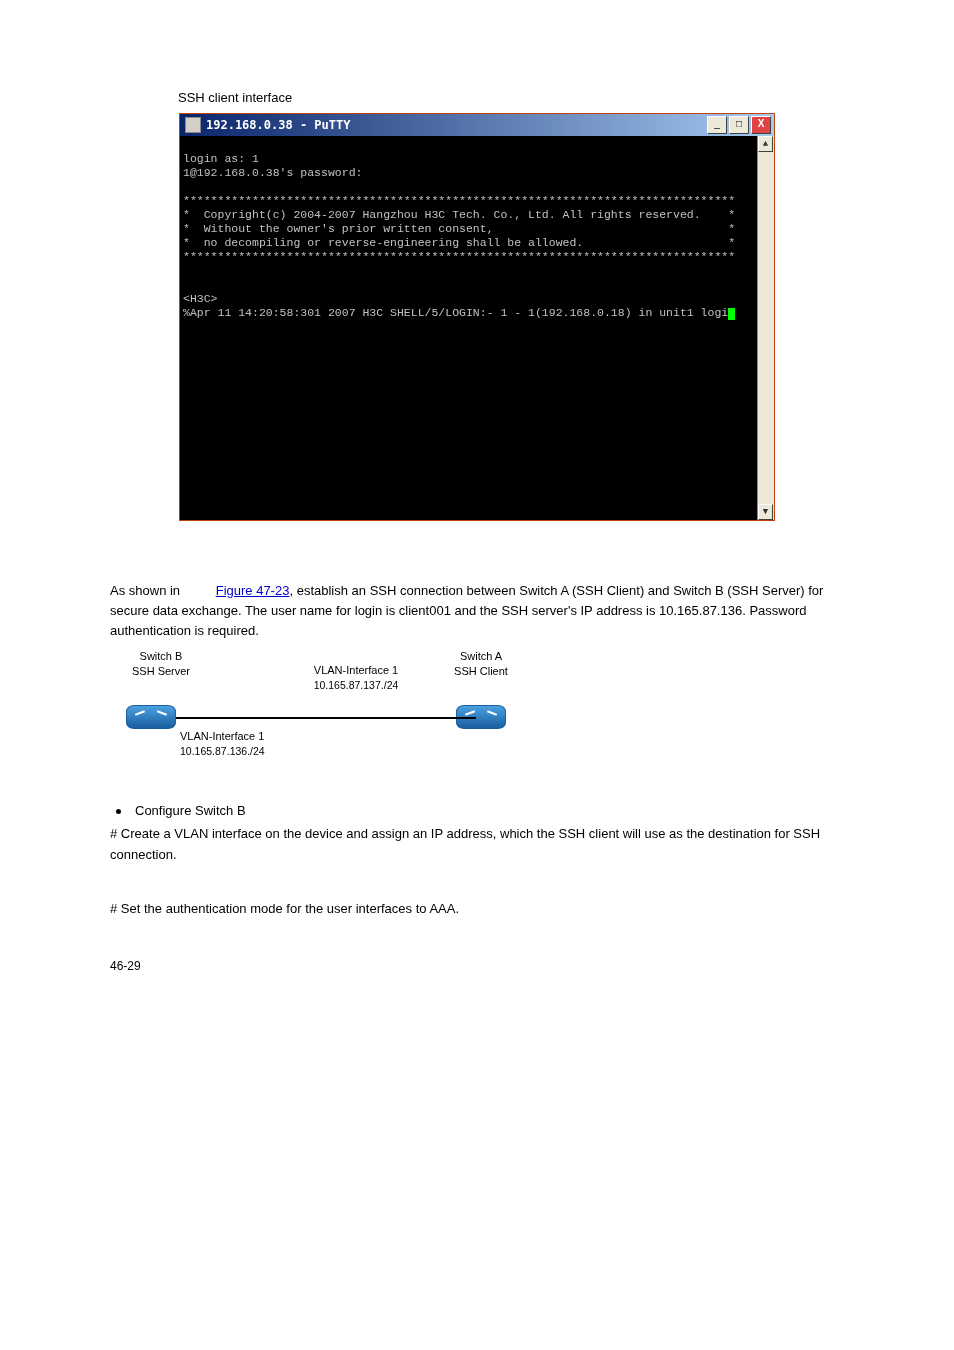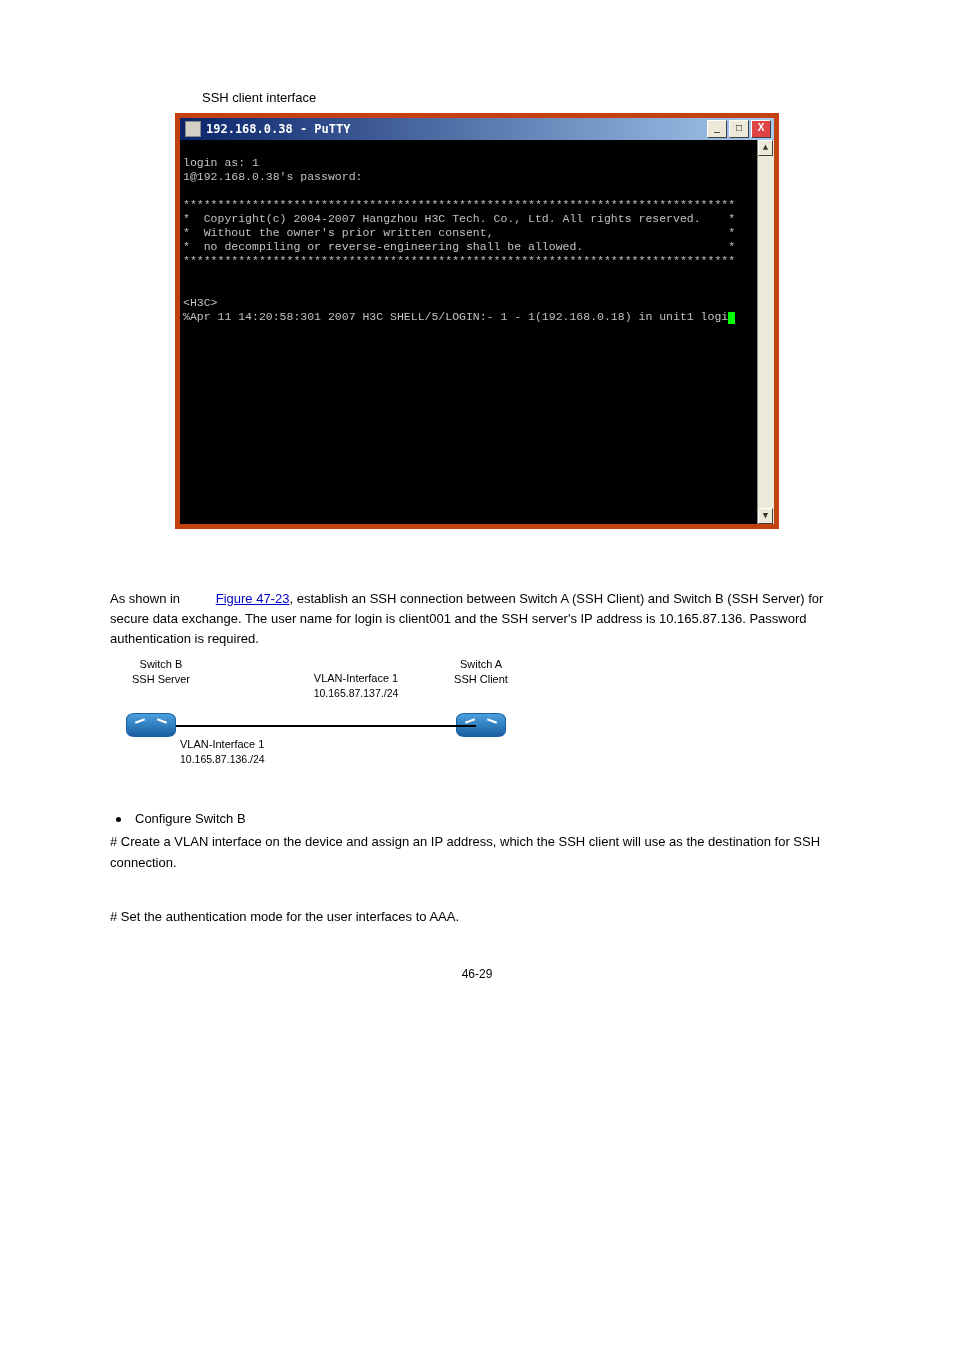--- a/index.html
+++ b/index.html
@@ -8,27 +8,27 @@
     font-family: Arial, Helvetica, sans-serif;
     font-size: 13px;
     color: #000;
     background: #fff;
     width: 954px;
   }
   .page {
     padding: 90px 110px 40px 110px;
   }
   .caption {
-    margin-left: 92px;
+    margin-left: 68px;
     margin-bottom: 8px;
   }
   .putty-window {
     width: 594px;
     margin: 0 auto 60px auto;
-    border: 5px solid #c2410c;
+    border: 1px solid #c2410c;
   }
   .titlebar {
     background: linear-gradient(to right, #0a246a, #a6caf0);
     height: 22px;
     display: flex;
     align-items: center;
     padding: 0 3px 0 5px;
   }
   .titlebar-icon {
     width: 14px; height: 14px; background: #d4d0c8; border: 1px solid #888;
@@ -100,21 +100,21 @@
     content:""; position:absolute; top:6px; width:10px; height:2px; background:#fff;
   }
   .switch-icon::before{ left:8px; transform:rotate(-20deg);}
   .switch-icon::after{ right:8px; transform:rotate(20deg);}
   .link-line {
     position:absolute; top:68px; left:60px; width:300px; height:2px; background:#000;
   }
   .small { font-size: 10.5px;}
   .bullet-row { display:flex; align-items:flex-start; margin: 24px 0 6px 0; text-align: right;}
   .bullet-dot { width:5px;height:5px;background:#000;border-radius:50%; margin:6px 14px 0 6px;}
-  .footer { text-align:center; margin-top:40px; font-size:12px;}
+  .footer { text-align:left; margin-top:40px; font-size:12px;}
 </style>
 </head>
 <body>
 
 <div class="page">
   <div class="caption">SSH client interface</div>
 
   <div class="putty-window">
     <div class="titlebar">
       <div class="titlebar-icon"></div>

